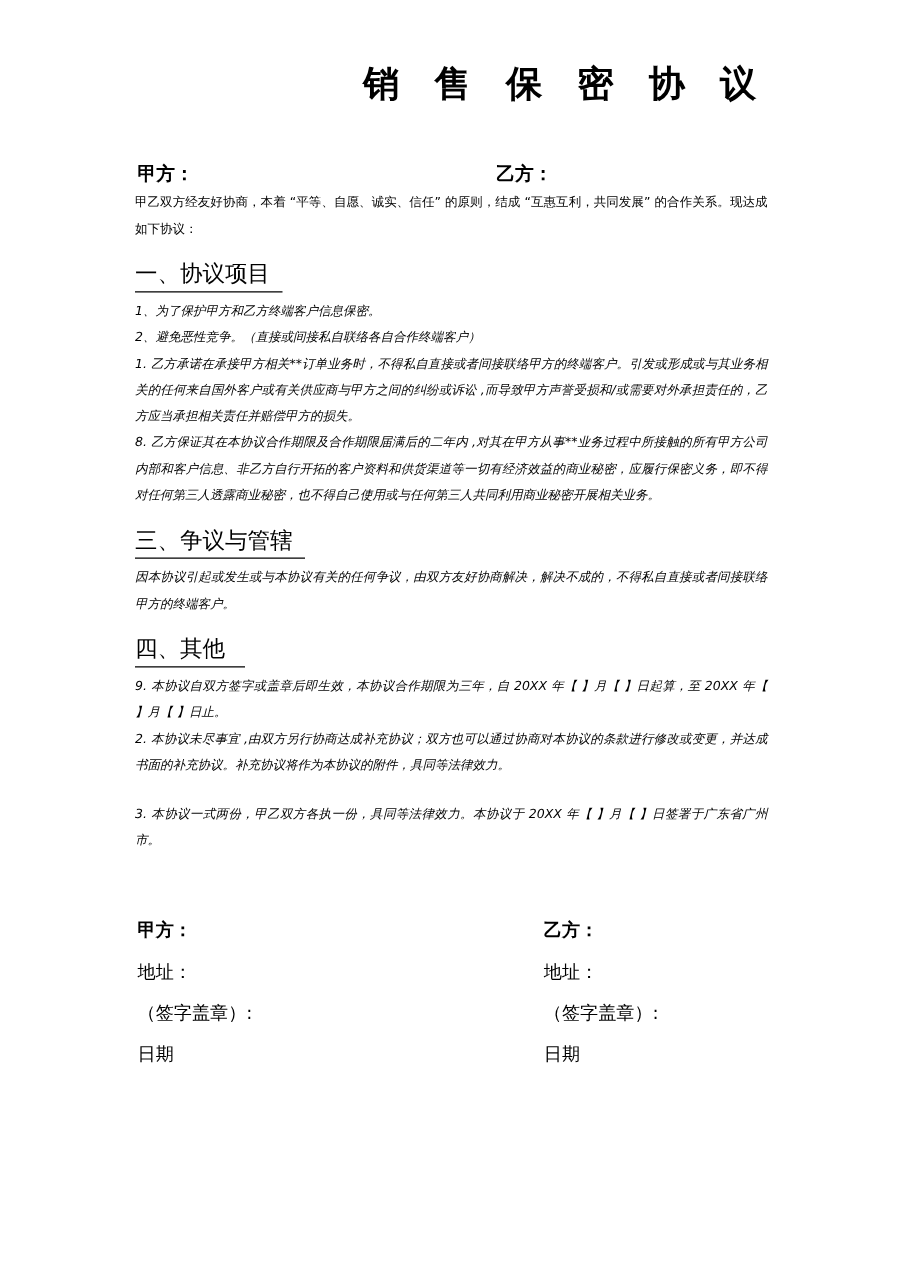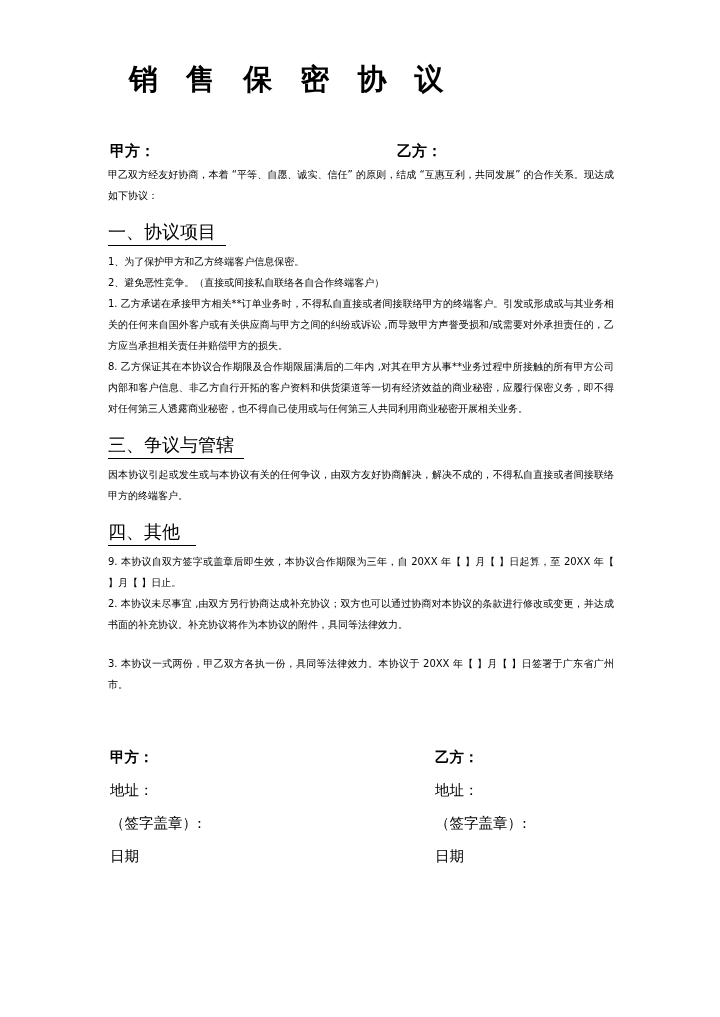--- a/index.html
+++ b/index.html
@@ -24,26 +24,26 @@
   }
   .content {
     position: absolute;
     left: 108px;
     top: 0;
     width: 506px;
   }
 
   
   .doc-title {
-    margin: 12px;
+    margin: 0;
     padding-top: 49px;
     font-size: 29px;
     font-weight: 700;
     line-height: 1.25;
-    text-align: left;
+    text-align: right;
     letter-spacing: 9px;
     text-indent: 9px;
     font-family: "DejaVu Serif", "Liberation Serif", serif;
     white-space: pre;
   }
 
   
   .party-row {
     position: relative;
     height: 22px;
@@ -92,20 +92,21 @@
     padding-right: 10px;
     padding-bottom: 1px;
     white-space: pre;
   }
 
   .clause-list {
     margin: 0;
   }
   .clause-list p.body {
     margin: 0;
+    font-style: italic;
   }
   .gap {
     height: 18px;
   }
 
   
   .sign-block {
     position: relative;
     margin-top: 52px;
     height: 150px;

